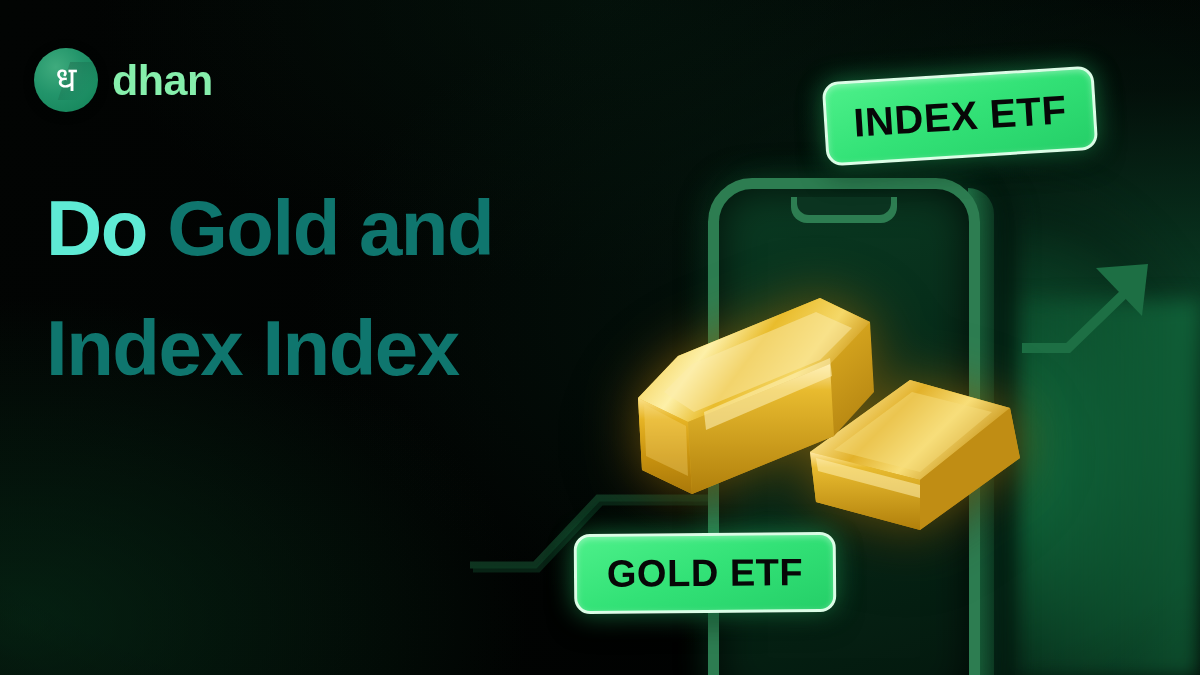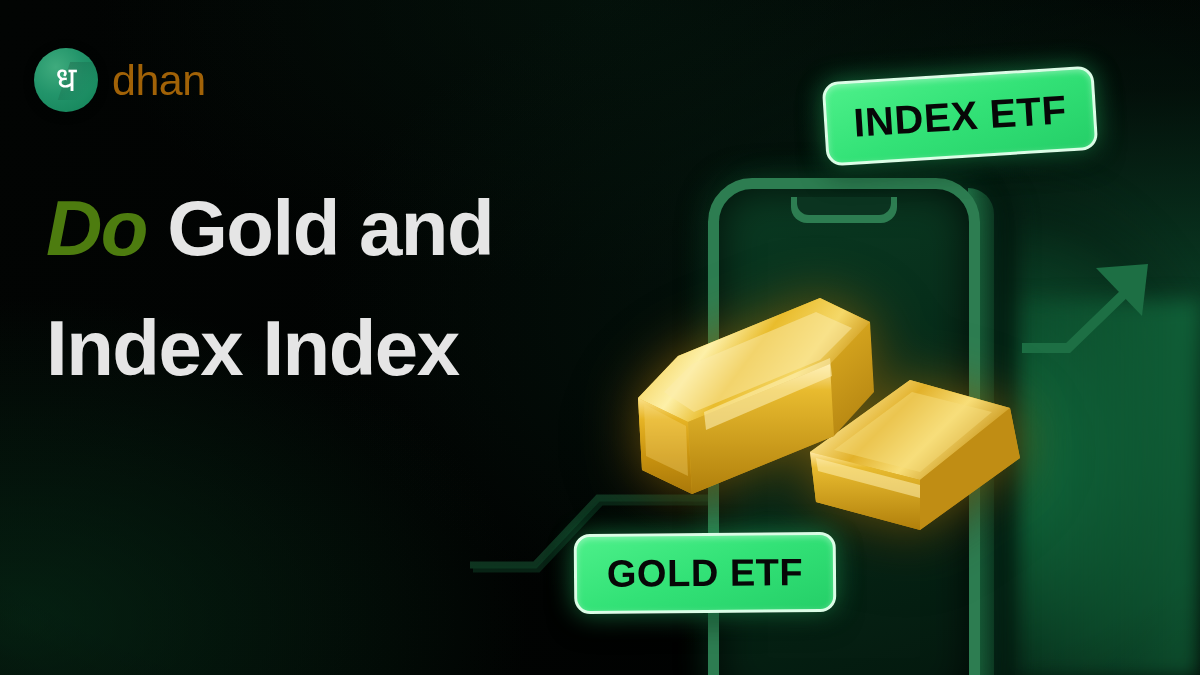--- a/index.html
+++ b/index.html
@@ -102,33 +102,33 @@
     content:"";position:absolute;left:30px;top:14px;width:42px;height:38px;
     background:linear-gradient(120deg, rgba(0,0,0,.16), rgba(0,0,0,0) 70%);
     transform:skewX(-18deg);
   }
   .logo-glyph{
     position:relative;z-index:2;color:#fff;font-size:34px;line-height:1;
     font-family:"DejaVu Sans",sans-serif;font-weight:400;
     margin-top:-2px;
   }
   .logo-word{
-    color:#a16207;font-size:43px;font-weight:400;letter-spacing:-.5px;
+    color:#86efac;font-size:43px;font-weight:700;letter-spacing:-.5px;
     line-height:1;
   }
 
   
   .headline{
     position:absolute;left:46px;top:168px;width:640px;
     font-size:78px;font-weight:700;line-height:120px;
     letter-spacing:-1.5px;
   }
   .headline .ln{display:block;white-space:nowrap;}
-  .w{color:#4d7c0f;font-style:italic;}
-  .g{color:#e5e5e5;}
+  .w{color:#5eead4;}
+  .g{color:#0f766e;}
 
   
   .badge{
     position:absolute;
     display:flex;align-items:center;justify-content:center;
     border-radius:16px;
     background:linear-gradient(160deg,#4df08a 0%,#33e277 48%,#25cf68 100%);
     border:3px solid rgba(233,255,240,.92);
     box-shadow:
       0 0 26px rgba(45,224,124,.45),

